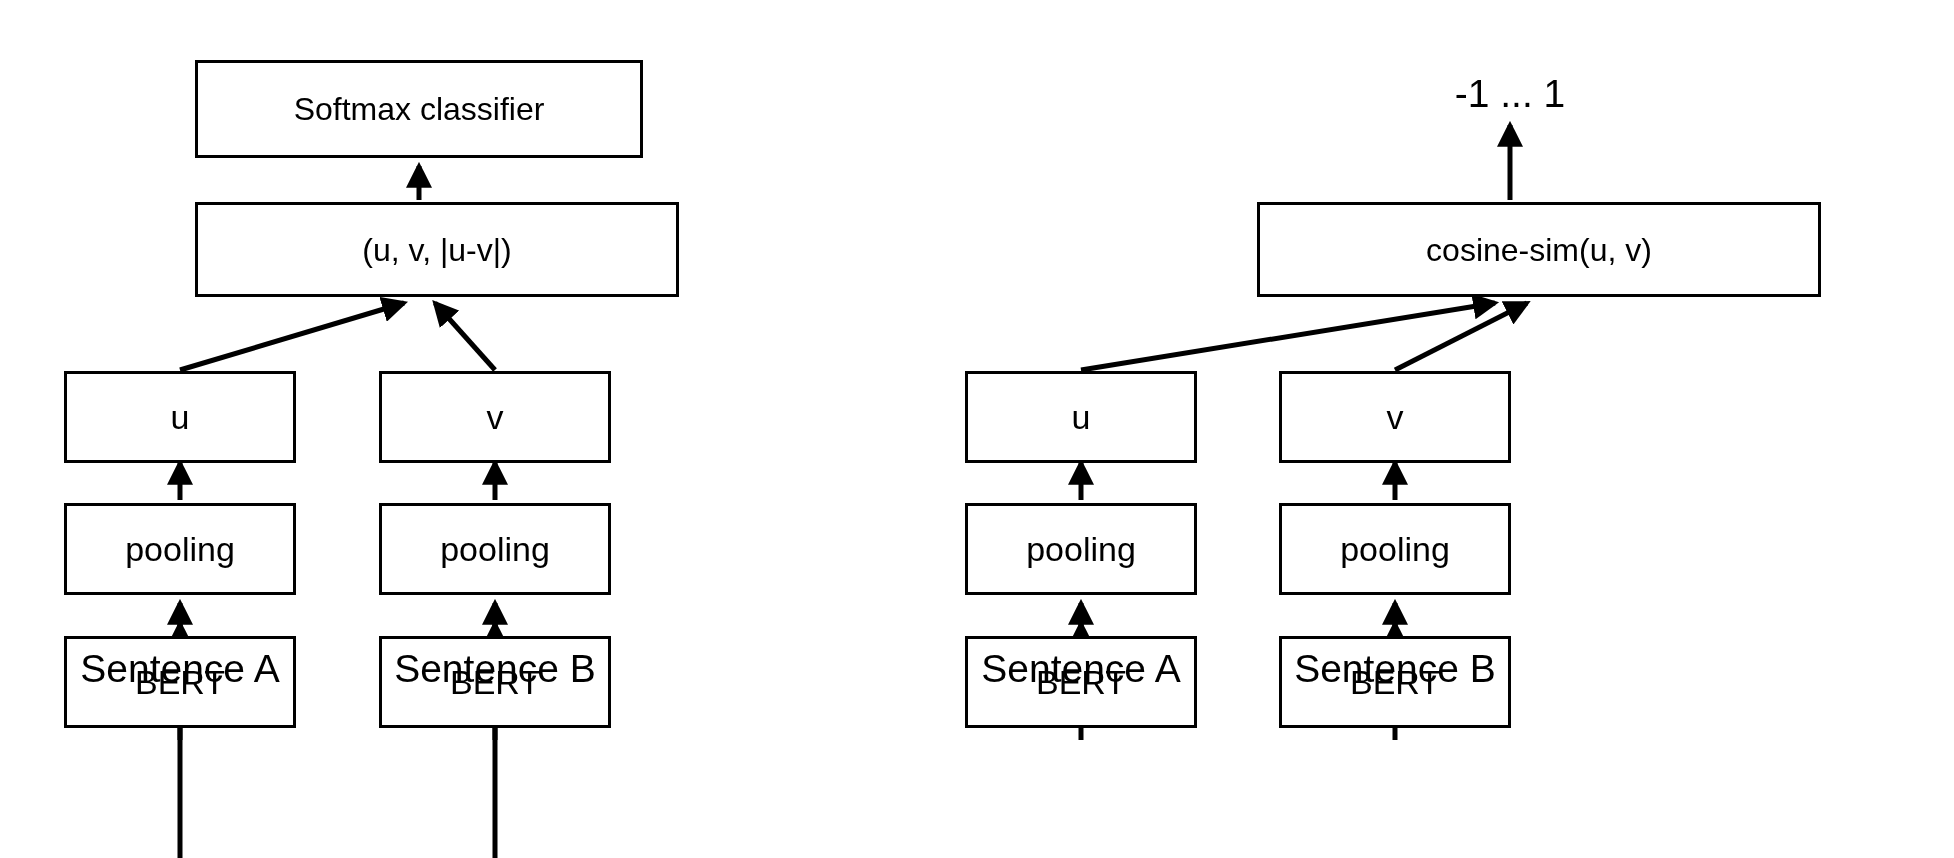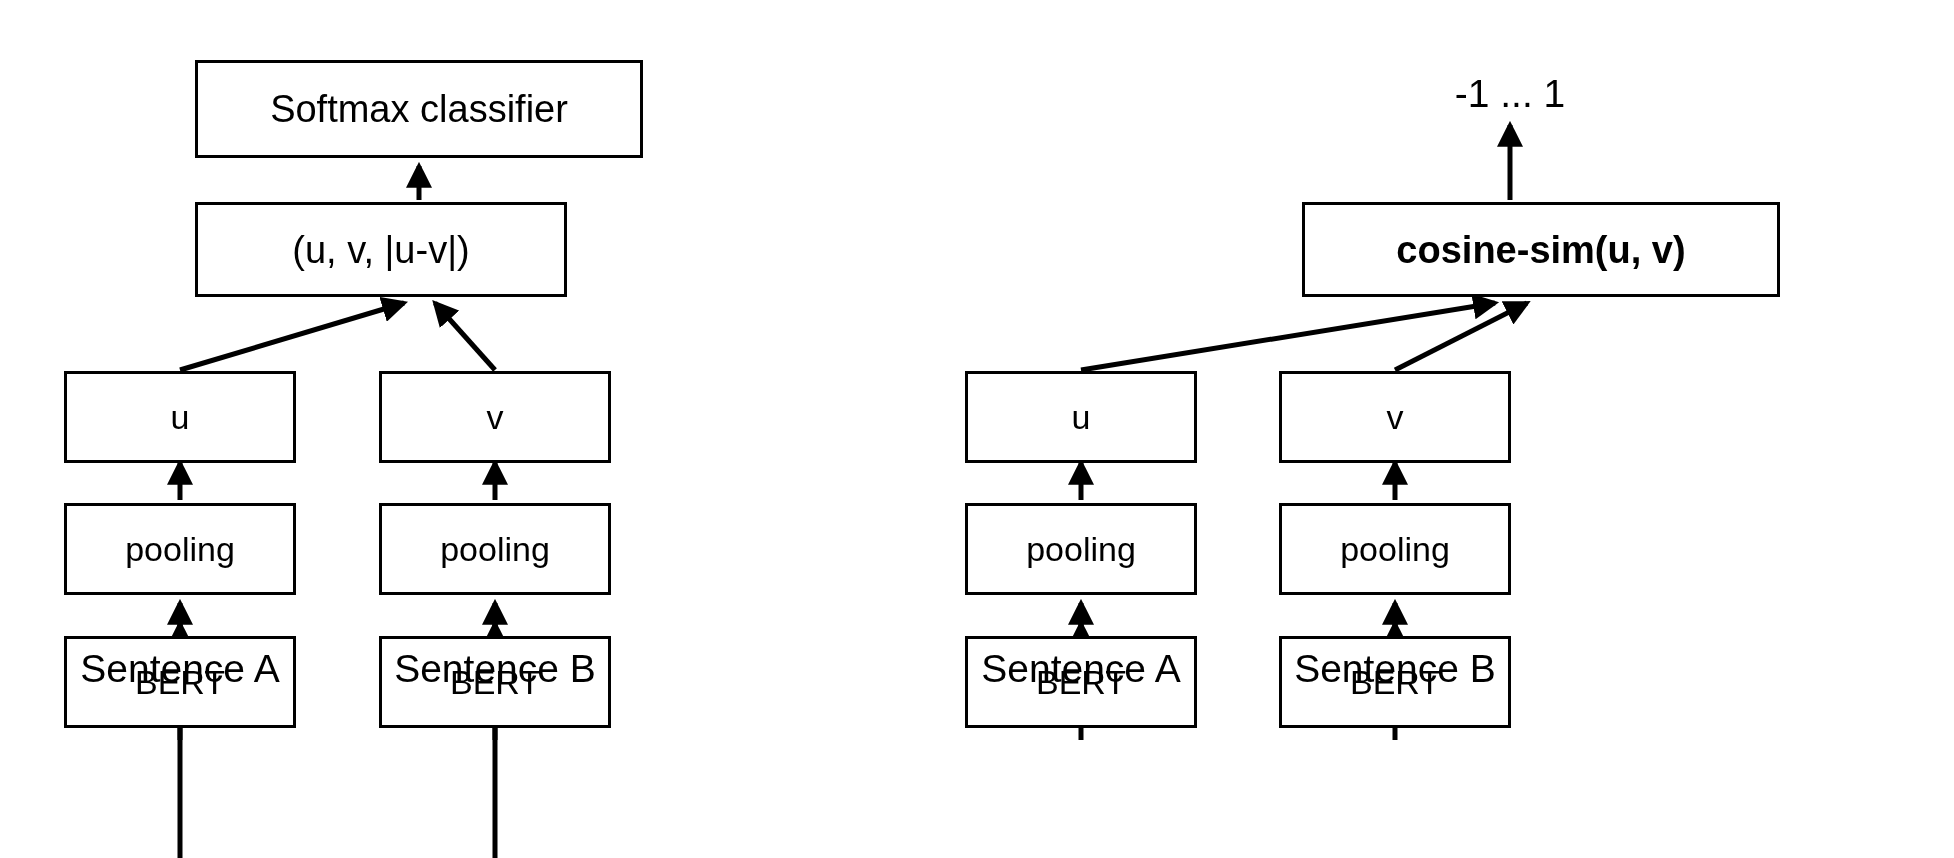--- a/index.html
+++ b/index.html
@@ -27,21 +27,21 @@
     display: flex;
     align-items: center;
     justify-content: center;
     font-size: 34px;
     line-height: 1;
     color: #000000;
     white-space: nowrap;
     z-index: 3;
   }
   .node.big {
-    font-size: 38px;
+    font-size: 32px;
   }
   .plain-label {
     position: absolute;
     font-size: 39px;
     line-height: 1;
     color: #000000;
     white-space: nowrap;
     text-align: center;
     z-index: 3;
     display: flex;
@@ -94,41 +94,41 @@
       <line x1="1395" y1="500" x2="1395" y2="463" marker-end="url(#ah)"></line>
       <line x1="1081" y1="634" x2="1081" y2="603" marker-end="url(#ah)"></line>
       <line x1="1395" y1="634" x2="1395" y2="603" marker-end="url(#ah)"></line>
       <line x1="1081" y1="624" x2="1081" y2="740" marker-start="url(#ah)"></line>
       <line x1="1395" y1="624" x2="1395" y2="740" marker-start="url(#ah)"></line>
     </g>
   </svg>
 
   <div class="node big" style="left:195px; top:60px; width:448px; height:98px;">Softmax classifier</div>
 
-  <div class="node big" style="left:195px; top:202px; width:372px; height:95px;text-align:center;">(u, v, |u-v|)</div>
+  <div class="node big" style="left:195px; top:202px; width:484px; height:95px;text-align:center;">(u, v, |u-v|)</div>
 
   <div class="node" style="left:64px; top:371px; width:232px; height:92px;">u</div>
 
   <div class="node" style="left:379px; top:371px; width:232px; height:92px;">v</div>
 
   <div class="node" style="left:64px; top:503px; width:232px; height:92px;">pooling</div>
 
   <div class="node" style="left:379px; top:503px; width:232px; height:92px;">pooling</div>
 
   <div class="node" style="left:64px; top:636px; width:232px; height:92px;">BERT</div>
 
   <div class="node" style="left:379px; top:636px; width:232px; height:92px;">BERT</div>
 
   <div class="plain-label" style="left:30px; top:622px; width:300px; height:92px;">Sentence A</div>
 
   <div class="plain-label" style="left:345px; top:622px; width:300px; height:92px;">Sentence B</div>
 
   <div class="plain-label" style="left:1360px; top:62px; width:300px; height:62px;">-1 ... 1</div>
 
-  <div class="node big" style="left:1302px; top:202px; width:478px; height:95px;font-weight:bold;">cosine-sim(u, v)</div>
+  <div class="node big" style="left:1257px; top:202px; width:564px; height:95px;">cosine-sim(u, v)</div>
 
   <div class="node" style="left:965px; top:371px; width:232px; height:92px;">u</div>
 
   <div class="node" style="left:1279px; top:371px; width:232px; height:92px;">v</div>
 
   <div class="node" style="left:965px; top:503px; width:232px; height:92px;">pooling</div>
 
   <div class="node" style="left:1279px; top:503px; width:232px; height:92px;">pooling</div>
 
   <div class="node" style="left:965px; top:636px; width:232px; height:92px;">BERT</div>

